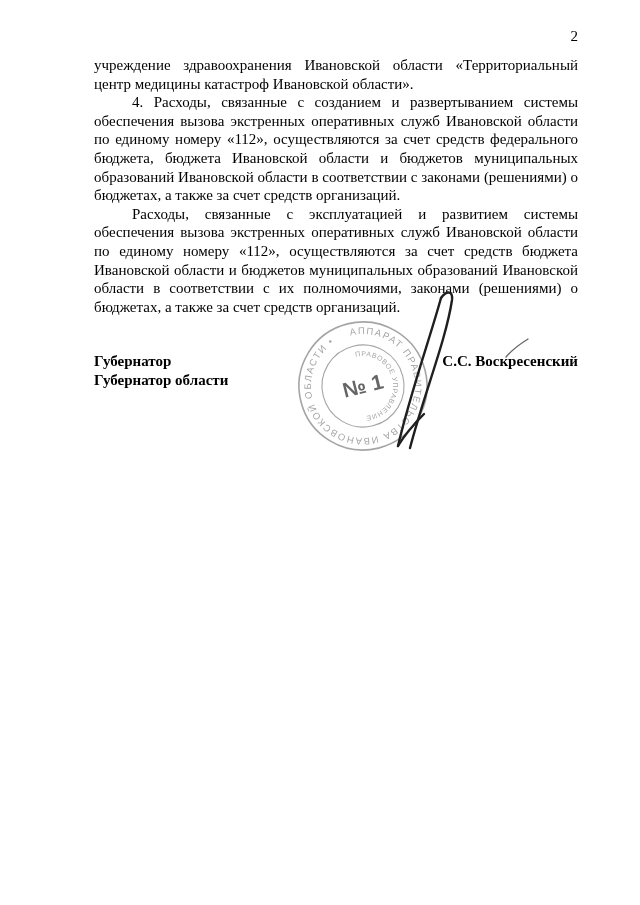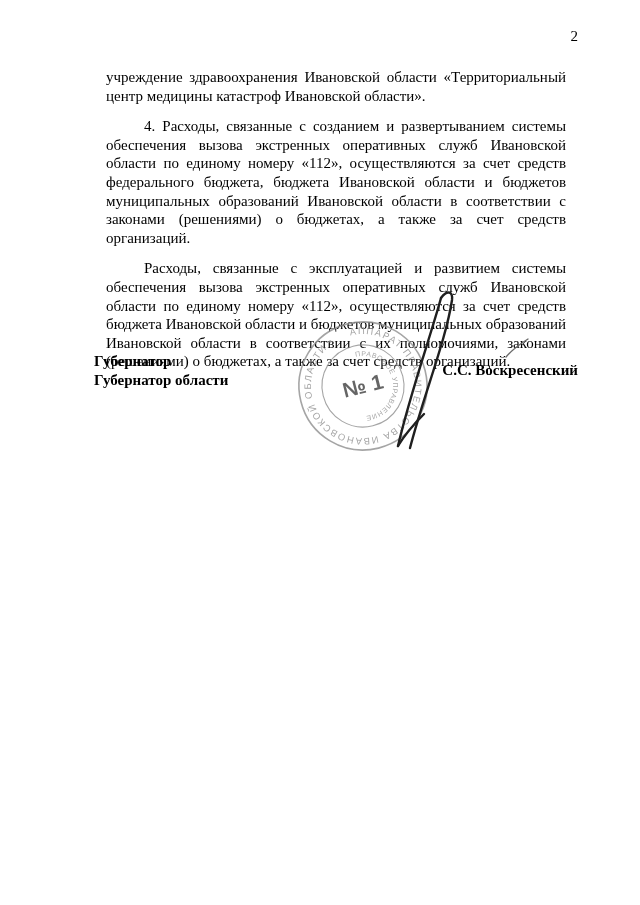--- a/index.html
+++ b/index.html
@@ -21,30 +21,30 @@
   }
   .content {
     position: absolute;
     top: 56px;
     left: 94px;
     width: 484px;
     font-size: 15px;
     line-height: 18.6px;
     text-align: justify;
   }
-  .para { margin: 12px; }
+  .para { margin: 0; }
   .para.indent { text-indent: 38px; }
   .sig-block {
     position: absolute;
     top: 352px;
     left: 94px;
     width: 484px;
     display: flex;
     justify-content: space-between;
-    align-items: center;
+    align-items: flex-start;
     font-size: 15px;
     line-height: 18.6px;
     font-weight: bold;
   }
   .sig-left { text-align: left; }
   .sig-right { text-align: right; padding-bottom: 1px; }
   .stamp {
     position: absolute;
     left: 277px;
     top: 300px;

